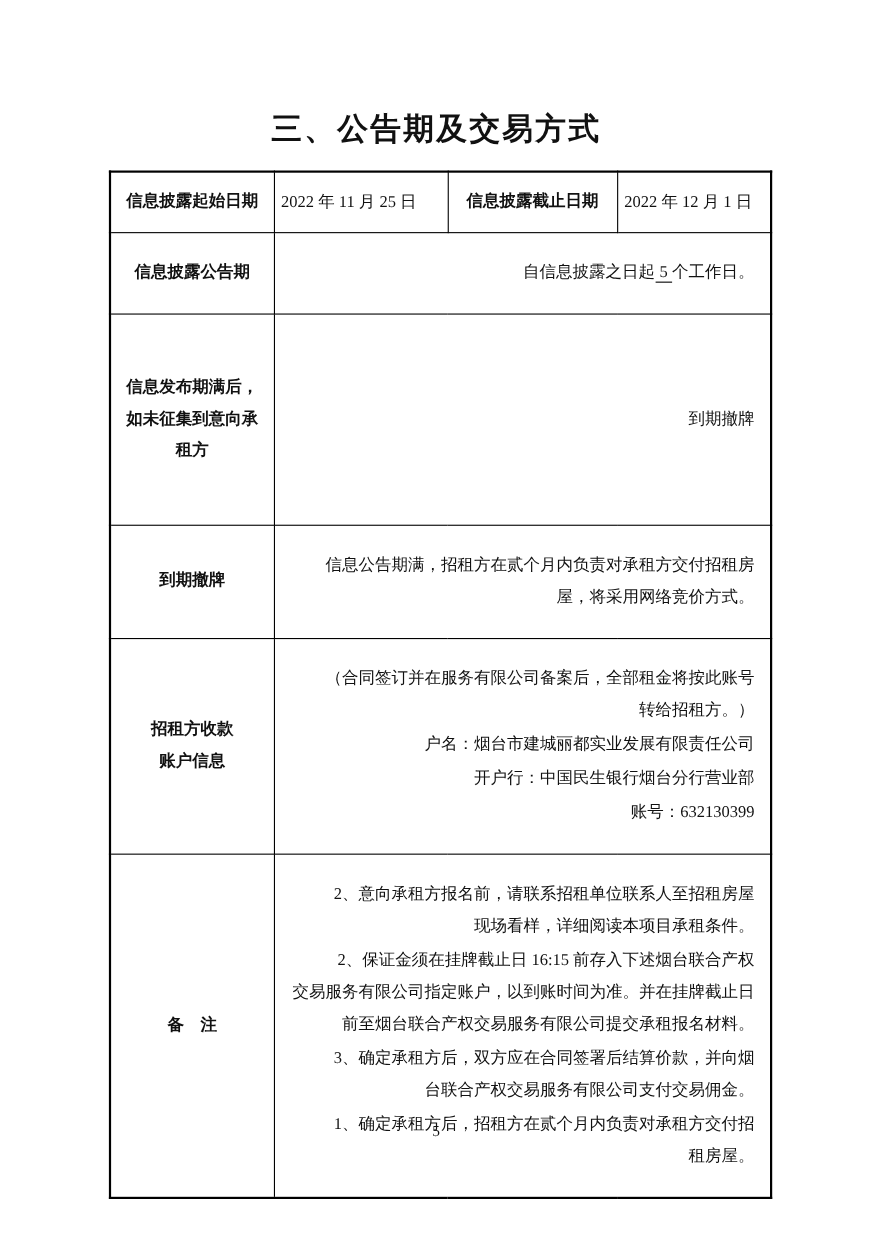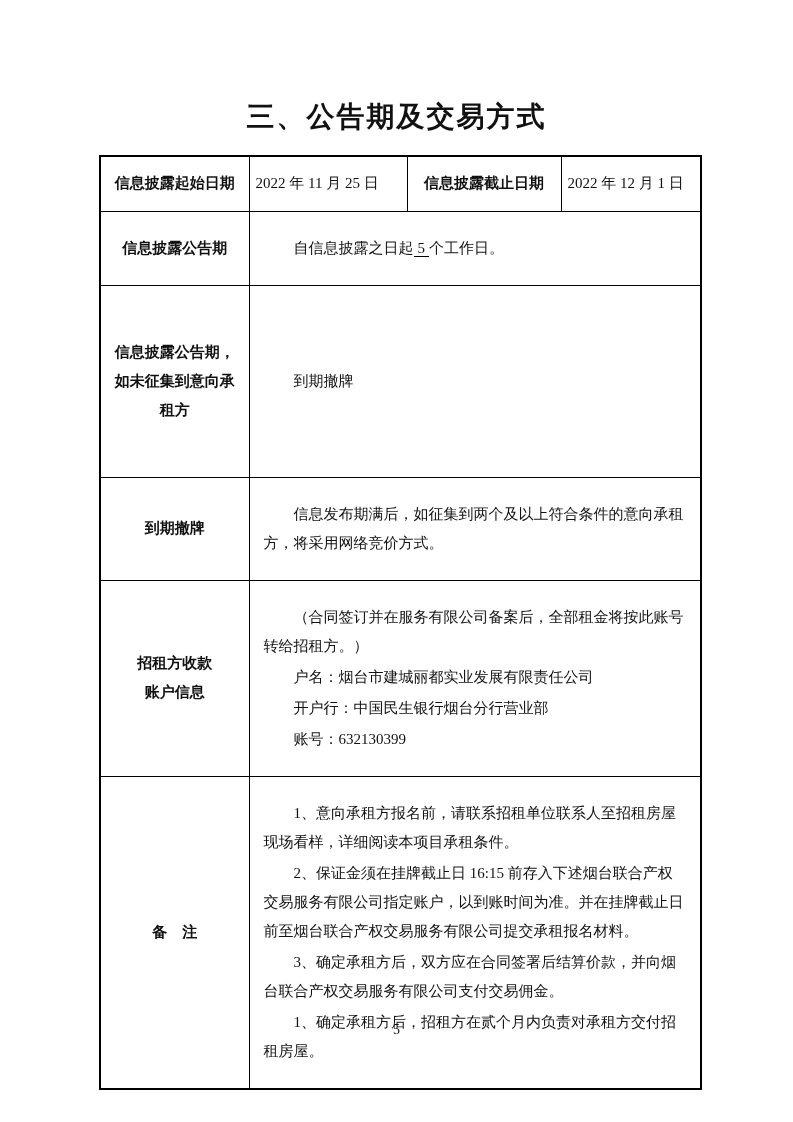--- a/index.html
+++ b/index.html
@@ -49,21 +49,21 @@
     white-space: pre-line;
     padding: 4px 10px;
   }
 
   td.date-cell {
     text-align: left;
     padding: 4px 6px;
   }
 
   td.value-cell {
-    text-align: left;
+    text-align: right;
     padding: 20px 14px;
   }
 
   .para {
     text-indent: 2em;
     line-height: 29px;
     margin: 2px 0;
   }
 
   .u {
@@ -103,50 +103,50 @@
       </tr>
 
       <tr style="height:48px">
         <th>信息披露公告期</th>
         <td class="value-cell" colspan="3">
             <p class="para"><span>自信息披露之日起</span><span class="u">5</span><span>个工作日。</span></p>
           </td>
       </tr>
 
       <tr style="height:192px">
-        <th>信息披露公告期，
+        <th>信息发布期满后，
 如未征集到意向承
 租方</th>
         <td class="value-cell" colspan="3">
             <p class="para">到期撤牌</p>
           </td>
       </tr>
 
       <tr style="height:83px">
         <th>到期撤牌</th>
         <td class="value-cell" colspan="3">
-            <p class="para">信息发布期满后，如征集到两个及以上符合条件的意向承租方，将采用网络竞价方式。</p>
+            <p class="para">信息公告期满，招租方在贰个月内负责对承租方交付招租房屋，将采用网络竞价方式。</p>
           </td>
       </tr>
 
       <tr style="height:150px">
         <th>招租方收款
 账户信息</th>
         <td class="value-cell" colspan="3">
             <p class="para">（合同签订并在服务有限公司备案后，全部租金将按此账号转给招租方。）</p>
             <p class="para">户名：烟台市建城丽都实业发展有限责任公司</p>
             <p class="para">开户行：中国民生银行烟台分行营业部</p>
             <p class="para">账号：632130399</p>
           </td>
       </tr>
 
       <tr style="height:280px">
         <th>备　注</th>
         <td class="value-cell" colspan="3">
-            <p class="para">1、意向承租方报名前，请联系招租单位联系人至招租房屋现场看样，详细阅读本项目承租条件。</p>
+            <p class="para">2、意向承租方报名前，请联系招租单位联系人至招租房屋现场看样，详细阅读本项目承租条件。</p>
             <p class="para">2、保证金须在挂牌截止日 16:15 前存入下述烟台联合产权交易服务有限公司指定账户，以到账时间为准。并在挂牌截止日前至烟台联合产权交易服务有限公司提交承租报名材料。</p>
             <p class="para">3、确定承租方后，双方应在合同签署后结算价款，并向烟台联合产权交易服务有限公司支付交易佣金。</p>
             <p class="para">1、确定承租方后，招租方在贰个月内负责对承租方交付招租房屋。</p>
           </td>
       </tr>
     </tbody>
   </table>
 
   <div class="page-number">5</div>
 

